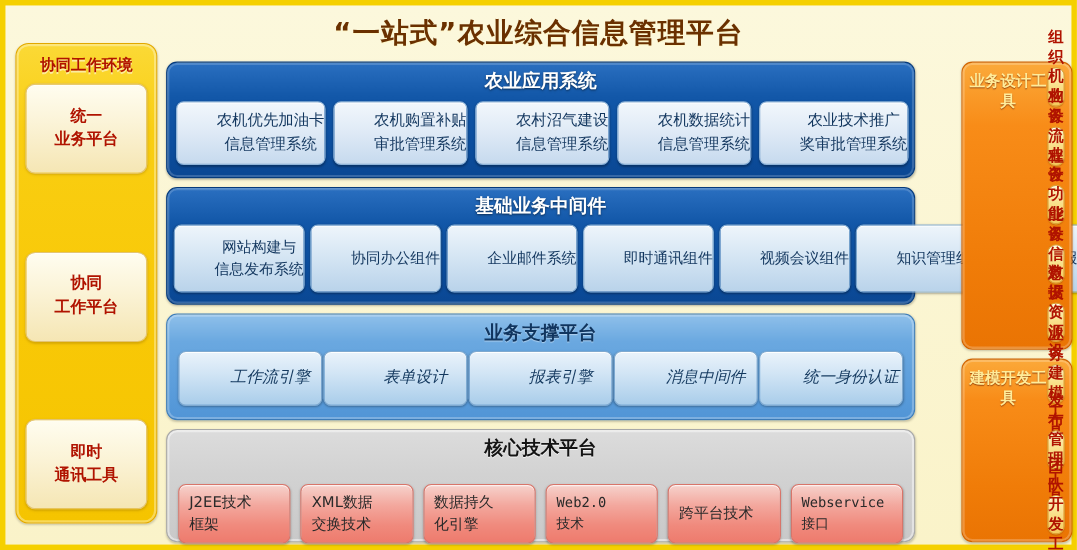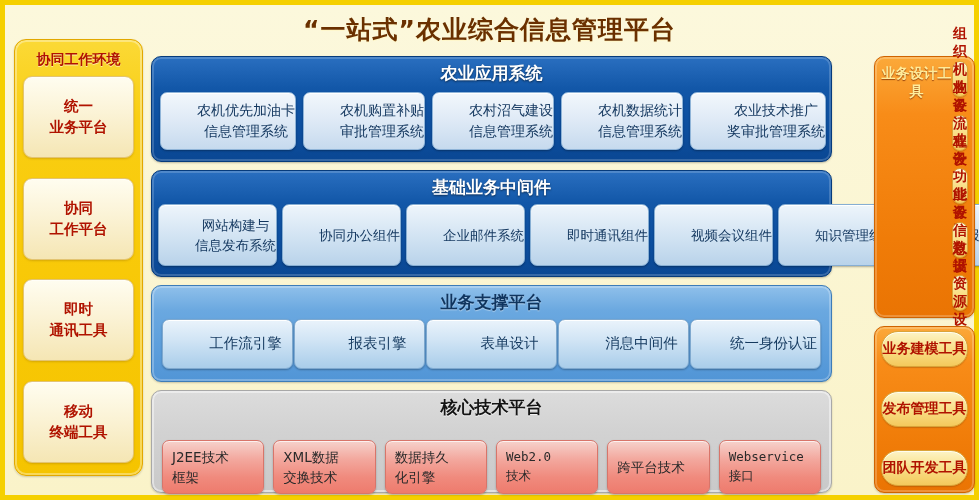--- a/index.html
+++ b/index.html
@@ -137,21 +137,21 @@
   }
 
   
   .p3{
     height:100px;margin-top:8px;
     background:linear-gradient(180deg,#8fc0ea 0%,#6aa8e0 26%,#5b9ddb 70%,#5195d6 100%);
     border:1px solid #3d7cb8;
     box-shadow:inset 0 0 0 2px rgba(255,255,255,.25),0 1px 2px rgba(0,0,0,.2);
   }
   .p3 .panel-title{color:#10355f;text-shadow:0 1px 1px rgba(255,255,255,.45);}
-  .p3 .panel-row{padding:0 10px 10px 10px;gap:1px;}
+  .p3 .panel-row{padding:0 10px 10px 10px;gap:1px;font-style:italic;}
   .p3 .cell{
     height:50px;
     background:linear-gradient(180deg,#eaf3fb 0%,#d2e5f5 40%,#a9cdea 100%);
     border:1px solid #7fa9cf;
     box-shadow:inset 0 1px 0 #ffffff,0 1px 2px rgba(0,0,0,.28);
     color:#14395f;font-size:14.5px;
   }
 
   
   .p4{
@@ -191,24 +191,20 @@
         <span class="ln">业务平台</span>
       </div>
       <div class="left-item">
         <span class="ln">协同</span>
         <span class="ln">工作平台</span>
       </div>
       <div class="left-item">
         <span class="ln">即时</span>
         <span class="ln">通讯工具</span>
       </div>
-      <div class="left-item">
-        <span class="ln">移动</span>
-        <span class="ln">终端工具</span>
-      </div>
     </div>
   </div>
 
   <div class="center">
 
     <div class="panel p1">
       <div class="panel-title">农业应用系统</div>
       <div class="panel-row">
         <div class="cell">
           <span class="ln">农机优先加油卡</span>
@@ -261,24 +257,24 @@
       </div>
     </div>
 
     <div class="panel p3">
       <div class="panel-title">业务支撑平台</div>
       <div class="panel-row">
         <div class="cell">
           <span class="ln">工作流引擎</span>
         </div>
         <div class="cell">
+          <span class="ln">表单设计</span>
+        </div>
+        <div class="cell">
           <span class="ln">报表引擎</span>
-        </div>
-        <div class="cell">
-          <span class="ln">表单设计</span>
         </div>
         <div class="cell">
           <span class="ln">消息中间件</span>
         </div>
         <div class="cell">
           <span class="ln">统一身份认证</span>
         </div>
       </div>
     </div>
 
@@ -320,20 +316,21 @@
       <div class="og-items">
         <div class="og-item">组织机构设计</div>
         <div class="og-item">业务流程设计</div>
         <div class="og-item">业务功能设计</div>
         <div class="og-item">业务信息设计</div>
         <div class="og-item">数据资源设计</div>
       </div>
     </div>
 
     <div class="og og-2">
+      <div class="og-title">建模开发工具</div>
       <div class="og-items">
         <div class="og-item">业务建模工具</div>
         <div class="og-item">发布管理工具</div>
         <div class="og-item">团队开发工具</div>
       </div>
     </div>
 
   </div>
 
 </div>

